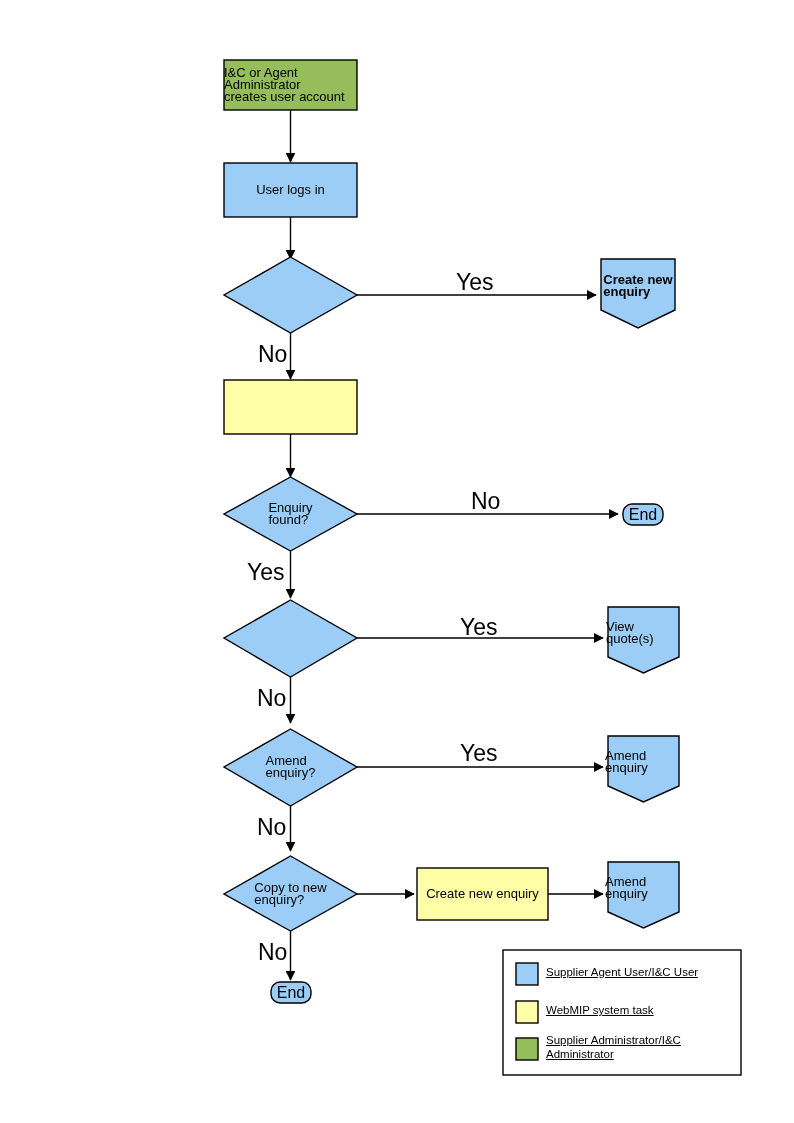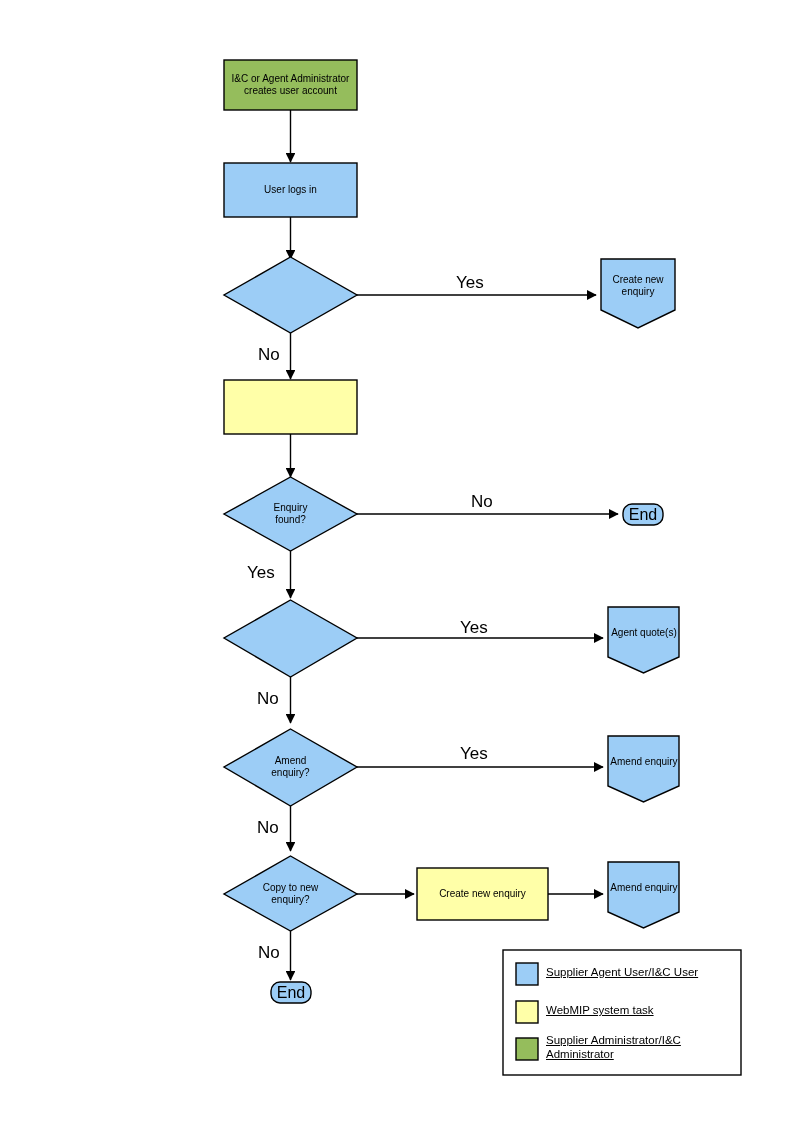--- a/index.html
+++ b/index.html
@@ -23,32 +23,32 @@
     left: 0;
     top: 0;
     width: 794px;
     height: 1123px;
   }
   .node-label {
     position: absolute;
     display: flex;
     align-items: center;
     justify-content: center;
-    text-align: center;
+    text-align: left;
     font-family: "Liberation Sans", sans-serif;
-    font-size: 10px;
+    font-size: 13px;
     line-height: 12px;
     color: #000000;
     pointer-events: none;
     white-space: pre-line;
   }
   .branch-label {
     position: absolute;
     font-family: "Liberation Sans", sans-serif;
-    font-size: 17px;
+    font-size: 23px;
     line-height: 23px;
     color: #000000;
     letter-spacing: 0px;
   }
   .term-label {
     position: absolute;
     display: flex;
     align-items: center;
     justify-content: center;
     font-family: "Liberation Sans", sans-serif;
@@ -129,31 +129,31 @@
     <rect x="516" y="1001" width="22" height="22" fill="#FFFFA8" stroke="#000000" stroke-width="1.4"></rect>
     <rect x="516" y="1038" width="22" height="22" fill="#95BD5C" stroke="#000000" stroke-width="1.4"></rect>
   </svg>
 
   <div class="node-label" style="left:224px; top:60px; width:133px; height:50px;">I&amp;C or Agent Administrator
 creates user account</div>
 
   <div class="node-label" style="left:224px; top:163px; width:133px; height:53px;border-radius:12px;">User logs in</div>
 
 
-  <div class="node-label" style="left:601px; top:264px; width:74px; height:44px;">Create new
+  <div class="node-label" style="left:601px; top:264px; width:74px; height:44px;font-weight:bold;">Create new
 enquiry</div>
 
 
   <div class="node-label" style="left:224px; top:494px; width:133px; height:40px;">Enquiry
 found?</div>
 
   <div class="term-label" style="left:623px; top:504px; width:40px; height:21px;">End</div>
 
 
-  <div class="node-label" style="left:606px; top:620px; width:76px; height:26px;">Agent quote(s)</div>
+  <div class="node-label" style="left:606px; top:620px; width:76px; height:26px;">View quote(s)</div>
 
   <div class="node-label" style="left:224px; top:747px; width:133px; height:40px;">Amend
 enquiry?</div>
 
   <div class="node-label" style="left:605px; top:749px; width:78px; height:26px;">Amend enquiry</div>
 
   <div class="node-label" style="left:224px; top:874px; width:133px; height:40px;">Copy to new
 enquiry?</div>
 
   <div class="node-label" style="left:417px; top:868px; width:131px; height:52px;">Create new enquiry</div>

